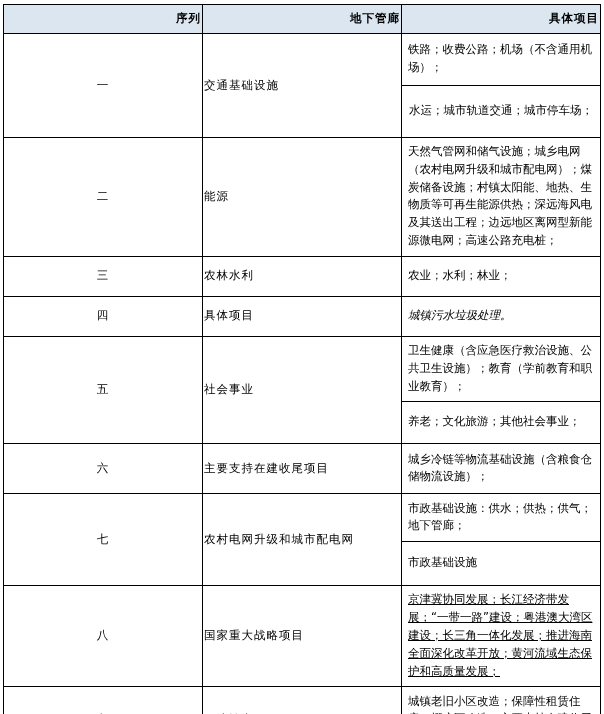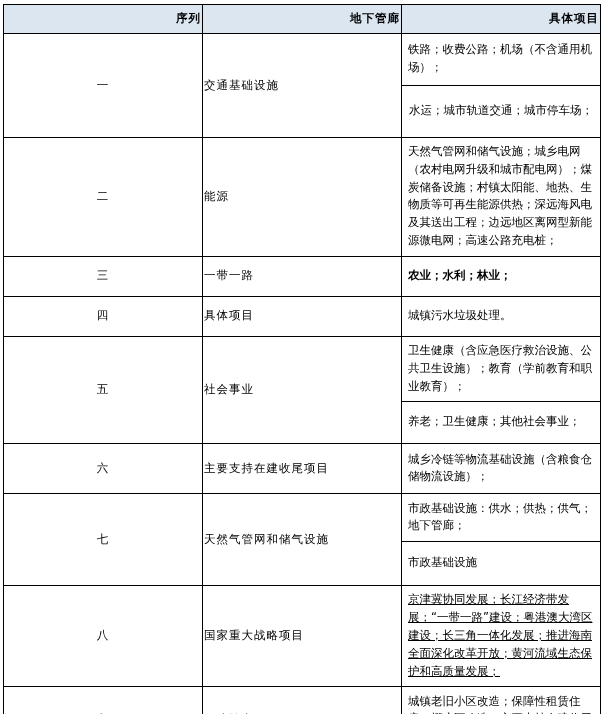--- a/index.html
+++ b/index.html
@@ -82,48 +82,48 @@
       </tr>
 
       <tr>
         <td class="col-seq">二</td>
         <td class="col-cat">能源</td>
         <td class="col-item" style="height:86px;margin-top:7px;">天然气管网和储气设施；城乡电网（农村电网升级和城市配电网）；煤炭储备设施；村镇太阳能、地热、生物质等可再生能源供热；深远海风电及其送出工程；边远地区离网型新能源微电网；高速公路充电桩；</td>
       </tr>
 
       <tr>
         <td class="col-seq">三</td>
-        <td class="col-cat">一带一路</td>
-        <td class="col-item" style="height:28px;font-weight:bold;">农业；水利；林业；</td>
+        <td class="col-cat">农林水利</td>
+        <td class="col-item" style="height:28px;">农业；水利；林业；</td>
       </tr>
 
       <tr>
         <td class="col-seq">四</td>
         <td class="col-cat">具体项目</td>
-        <td class="col-item" style="height:28px;">城镇污水垃圾处理。</td>
+        <td class="col-item" style="height:28px;font-style:italic;">城镇污水垃圾处理。</td>
       </tr>
 
       <tr>
         <td class="col-seq" rowspan="2">五</td>
         <td class="col-cat" rowspan="2">社会事业</td>
         <td class="col-item" style="height:42px;margin-top:19px;">卫生健康（含应急医疗救治设施、公共卫生设施）；教育（学前教育和职业教育）；</td>
       </tr>
       <tr>
-        <td class="col-item" style="height:30px;">养老；卫生健康；其他社会事业；</td>
+        <td class="col-item" style="height:30px;">养老；文化旅游；其他社会事业；</td>
       </tr>
 
       <tr>
         <td class="col-seq">六</td>
         <td class="col-cat">主要支持在建收尾项目</td>
         <td class="col-item" style="height:38px;font-family:Liberation Serif, serif;">城乡冷链等物流基础设施（含粮食仓储物流设施）；</td>
       </tr>
 
       <tr>
         <td class="col-seq" rowspan="2">七</td>
-        <td class="col-cat" rowspan="2">天然气管网和储气设施</td>
+        <td class="col-cat" rowspan="2">农村电网升级和城市配电网</td>
         <td class="col-item" style="height:36px;font-family:Liberation Mono, monospace;">市政基础设施：供水；供热；供气；地下管廊；</td>
       </tr>
       <tr>
         <td class="col-item" style="height:32px;">市政基础设施</td>
       </tr>
 
       <tr>
         <td class="col-seq">八</td>
         <td class="col-cat">国家重大战略项目</td>
         <td class="col-item" style="height:66px;text-decoration:underline;">京津冀协同发展；长江经济带发展；“一带一路”建设；粤港澳大湾区建设；长三角一体化发展；推进海南全面深化改革开放；黄河流域生态保护和高质量发展；</td>

